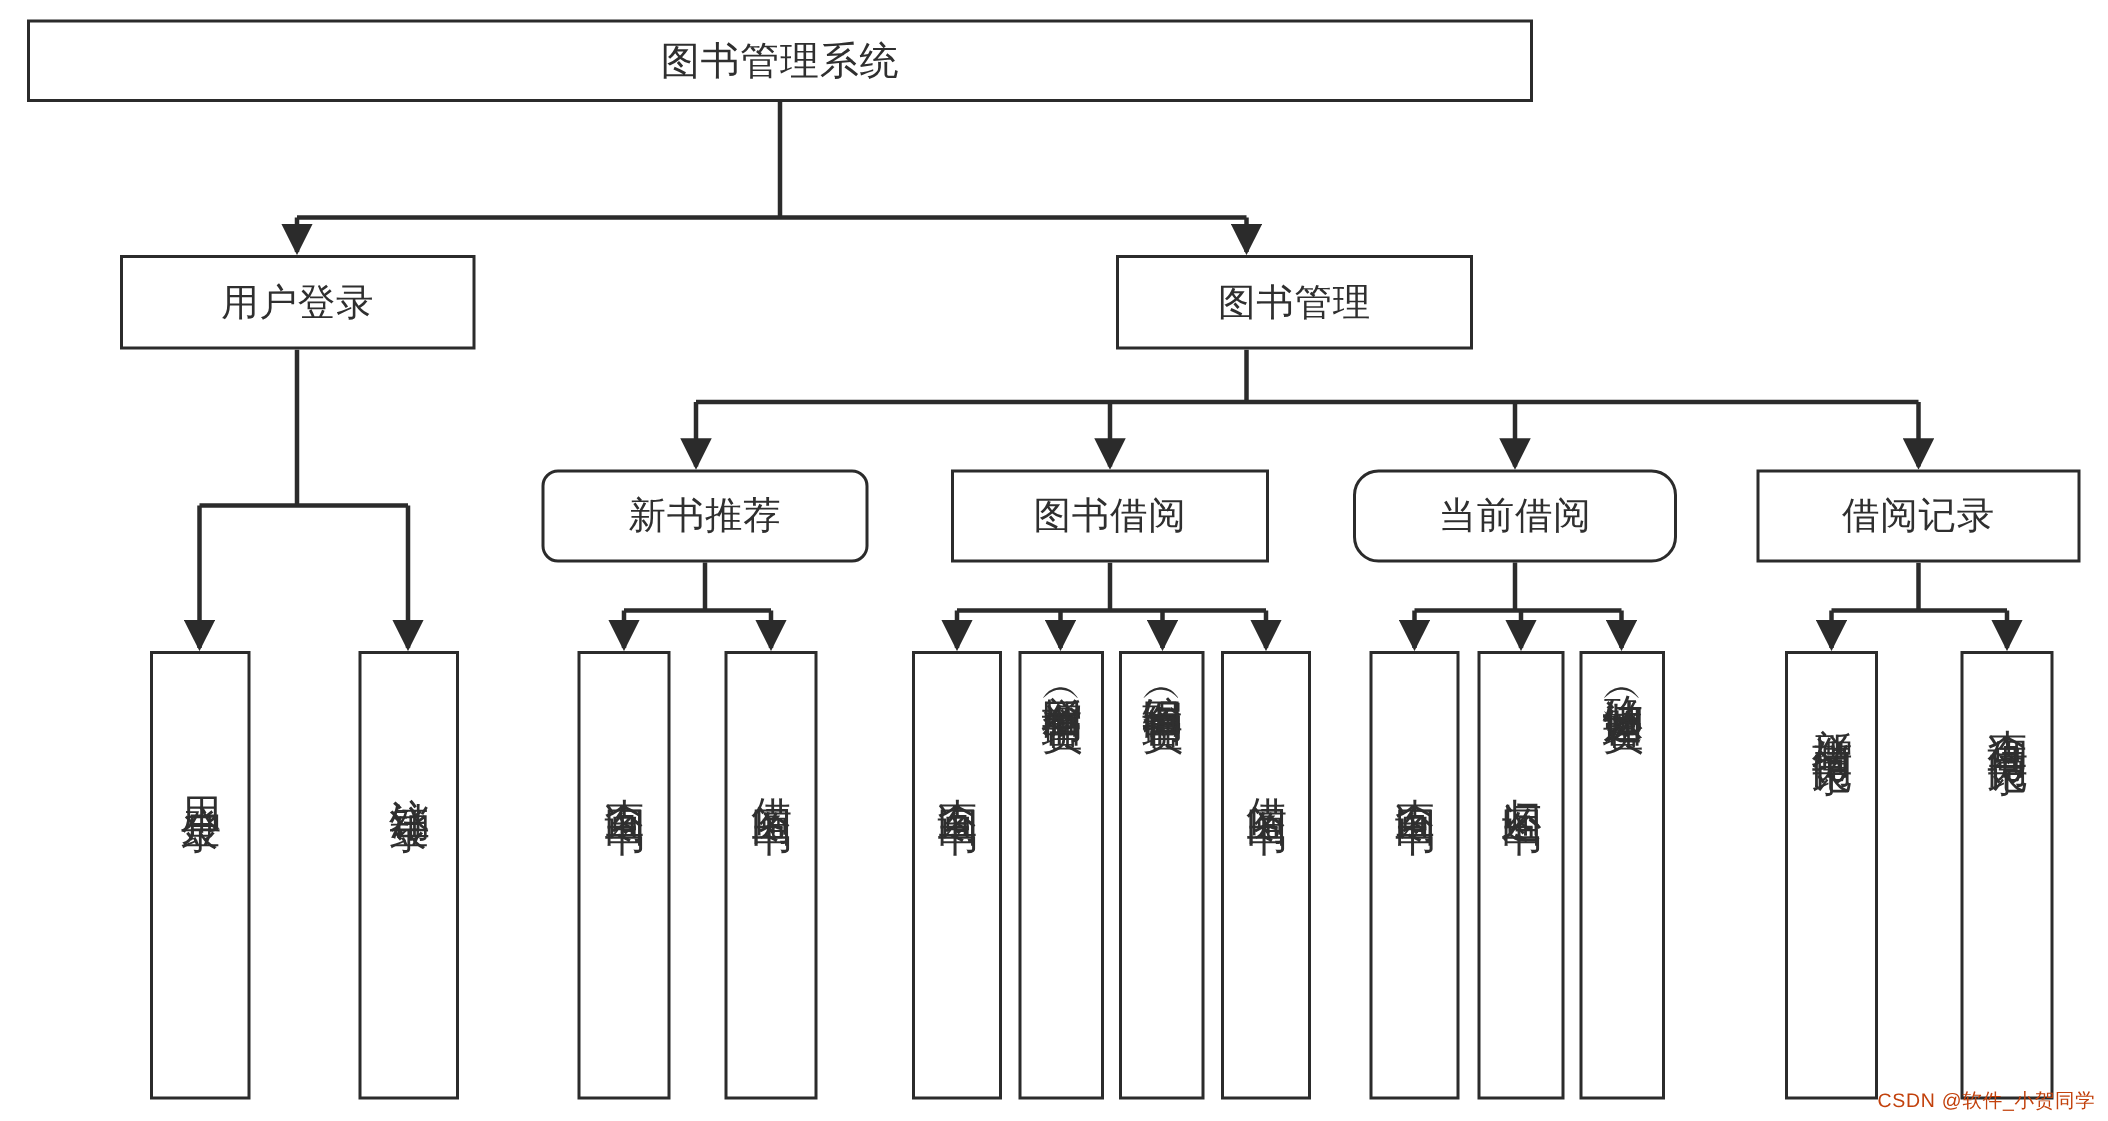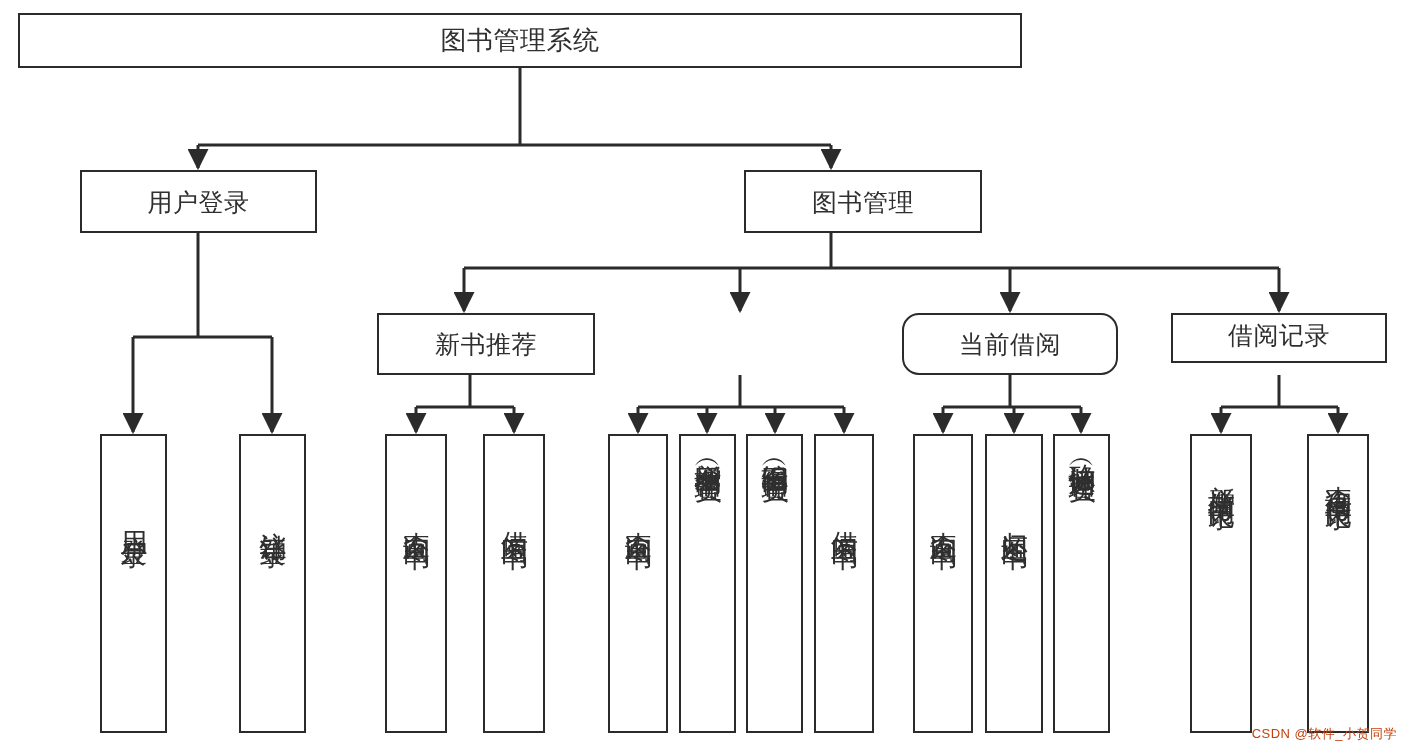--- a/index.html
+++ b/index.html
@@ -140,27 +140,30 @@
     <span class="node-label">图书管理系统</span>
   </div>
 
   <div class="node horiz" style="left:80px; top:170px; width:237px; height:63px;">
     <span class="node-label">用户登录</span>
   </div>
   <div class="node horiz" style="left:712px; top:170px; width:238px; height:63px;margin-left:32px;">
     <span class="node-label">图书管理</span>
   </div>
 
-  <div class="node horiz" style="left:377px; top:313px; width:218px; height:62px;">
+  <div class="node horiz" style="left:361px; top:313px; width:218px; height:62px;border-radius:11px;">
     <span class="node-label">新书推荐</span>
+  </div>
+  <div class="node horiz" style="left:634px; top:313px; width:212px; height:62px;">
+    <span class="node-label">图书借阅</span>
   </div>
   <div class="node horiz" style="left:902px; top:313px; width:216px; height:62px;border-radius:17px;">
     <span class="node-label">当前借阅</span>
   </div>
-  <div class="node horiz" style="left:1171px; top:313px; width:216px; height:50px;font-family:Liberation Mono, monospace;">
+  <div class="node horiz" style="left:1171px; top:313px; width:216px; height:62px;">
     <span class="node-label">借阅记录</span>
   </div>
 
   <div class="node vert" style="left:100px; top:434px; width:67px; height:299px; padding-top:74px;">
     <span class="node-label">用户登录</span>
   </div>
   <div class="node vert" style="left:239px; top:434px; width:67px; height:299px; padding-top:74px;">
     <span class="node-label">注销登录</span>
   </div>
 

